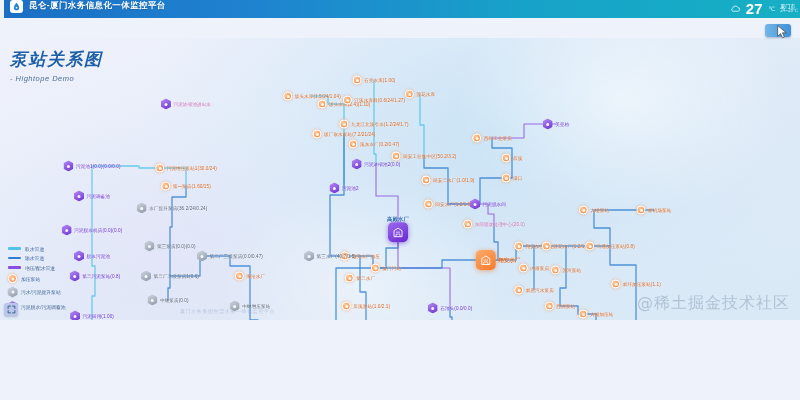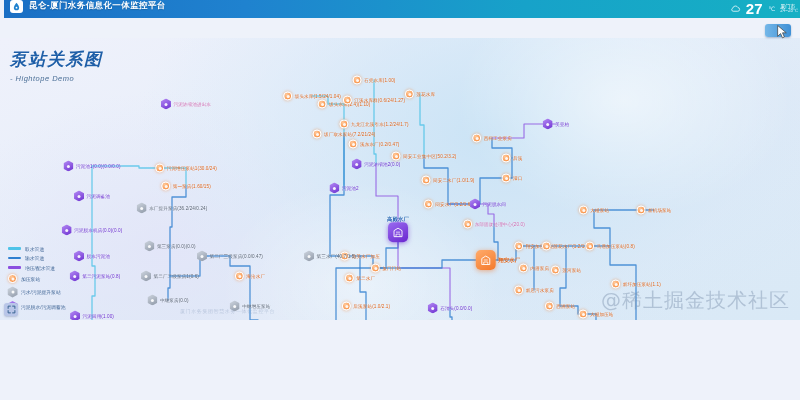--- a/index.html
+++ b/index.html
@@ -136,21 +136,21 @@
   #cursor { position: absolute; left: 776px; top: 24px; width: 13px; height: 17px; z-index: 60; }
   #cursor-chip {
     position:absolute; left: 765px; top: 24px; width: 26px; height: 13px; z-index: 55;
     background: linear-gradient(90deg,#74b7e8,#3f90d6); border-radius: 3px;
     box-shadow: 0 1px 2px rgba(30,70,120,.35);
   }
 
   
   #watermark {
     position: absolute; right: 10px; bottom: 6px; z-index: 25;
-    font-size: 20px; color: rgba(120,140,170,.42); letter-spacing: 1px;
+    font-size: 16px; color: rgba(120,140,170,.42); letter-spacing: 1px;
     font-family: "DejaVu Sans", sans-serif;
   }
   #ghost-text {
     position:absolute; left: 180px; bottom: 6px; z-index: 12;
     font-size: 5px; color: rgba(140,160,190,.45); letter-spacing:.6px;
   }
 </style>
 </head>
 <body>
 

